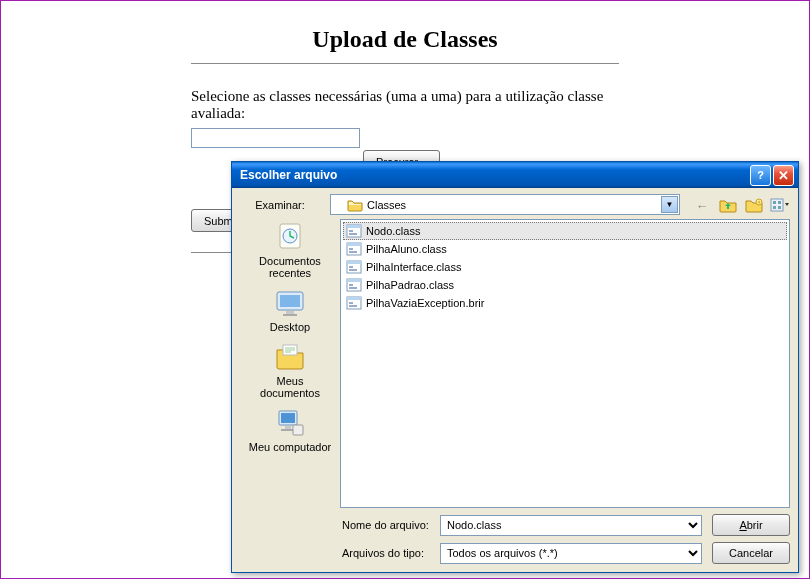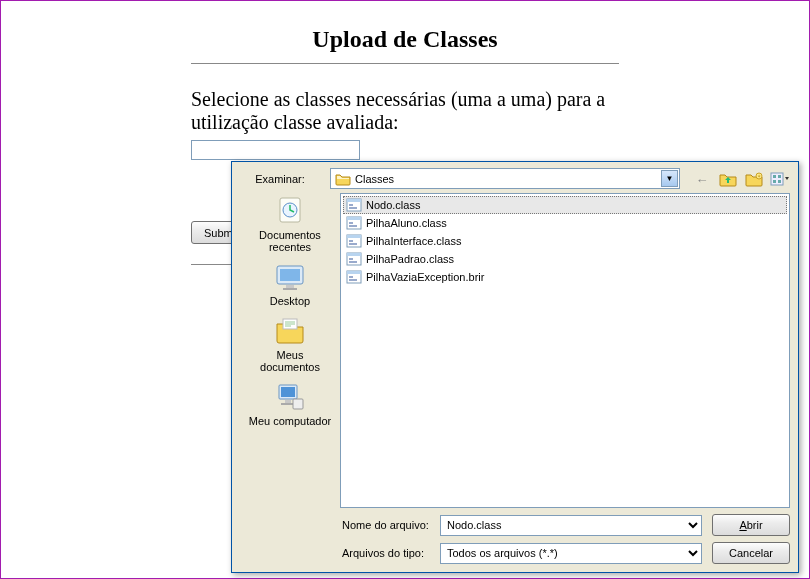--- a/index.html
+++ b/index.html
@@ -2,36 +2,36 @@
 <html><head>
 <meta charset="utf-8">
 <style>
 * { box-sizing: border-box; margin: 0; padding: 0; }
 body { font-family: Tahoma, Arial, sans-serif; font-size: 11px; background: #000; width: 810px; height: 579px; overflow: hidden; }
 .outer-frame { border: 1px solid #a21caf; width: 810px; height: 579px; background: #fff; position: relative; }
 .page { background: #fff; padding: 10px 40px; }
 .page-title { text-align: center; font-family: "Times New Roman", serif; font-size: 24px; font-weight: bold; margin: 15px 0 10px; }
 .hr1 { border: 0; border-top: 1px solid #888; margin: 10px 150px 24px; }
 .hr2 { border: 0; border-top: 1px solid #888; margin: 20px 150px 0; }
-.instr { font-family: "Times New Roman", serif; font-size: 20px; margin: 16px 150px 6px; }
+.instr { font-family: "Times New Roman", serif; font-size: 15px; margin: 16px 150px 6px; }
 .form-row { margin: 0 150px 14px; }
 .text-input { width: 169px; height: 20px; border: 1px solid #7f9db9; padding: 1px 4px; font-size: 12px; vertical-align: top; }
 .winbtn { background: linear-gradient(#fdfdfd,#ececec 40%,#dcdcdc); border: 1px solid #707070; border-radius: 3px; padding: 2px 12px; font-size: 11px; font-family: Tahoma, Arial, sans-serif; height: 23px; cursor: pointer; margin-top: 22px; }
 
 .dialog { position: absolute; left: 230px; top: 160px; width: 568px; height: 412px; border: 1px solid #0053a6; background: #ece9d8; box-shadow: 2px 2px 6px rgba(0,0,0,.35); display: flex; flex-direction: column; }
 .titlebar { height: 26px; background: linear-gradient(#0a6cce,#3f9bff 8%,#0065d0 30%,#0054b3 90%,#003f8a); color: #fff; display: flex; align-items: center; padding: 0 4px 0 8px; font-weight: bold; font-size: 12px; }
 .titlebar .spacer { flex: 1; }
 .tb-btn { width: 21px; height: 21px; border: 1px solid #fff; border-radius: 3px; margin-left: 2px; display: flex; align-items: center; justify-content: center; font-size: 11px; font-weight: bold; cursor: pointer; }
 .tb-help { background: linear-gradient(#6fb8ff,#1576d9); color: #fff; }
 .tb-close { background: linear-gradient(#f79e87,#e8513b 40%,#c42b0e); color: #fff; font-size: 13px; }
 
 .dialog-body { flex: 1; display: flex; flex-direction: column; padding: 6px 8px 8px; }
 .top-row { display: flex; align-items: center; margin-bottom: 4px; }
 .top-row .lbl { width: 90px; text-align: center; padding-right: 10px; }
-.combo-look { flex: 1; height: 21px; border: 1px solid #7f9db9; background: #fff; display: flex; align-items: center; padding-left: 4px; position: relative; }
+.combo-look { flex: 1; height: 21px; border: 1px solid #7f9db9; background: #fff; display: flex; align-items: center; padding-left: 16px; position: relative; }
 .combo-look .folder-ic { width: 16px; height: 14px; margin-right: 4px; }
 .combo-look .arrow { position: absolute; right: 1px; top: 1px; width: 17px; height: 17px; background: linear-gradient(#d6e7fb,#a7c9ef); border: 1px solid #7f9db9; display: flex; align-items: center; justify-content: center; font-size: 8px; cursor: pointer; }
 .nav-icons { display: flex; gap: 6px; margin-left: 12px; }
 .nav-icons .navi { width: 20px; height: 20px; display: flex; align-items: center; justify-content: center; cursor: pointer; font-size: 13px; }
 
 .mid-row { flex: 1; display: flex; }
 .places { width: 100px; display: flex; flex-direction: column; align-items: center; padding-top: 2px; }
 .place { width: 88px; text-align: center; margin-bottom: 8px; cursor: pointer; }
 .place svg { display: block; margin: 0 auto 2px; }
 .place .plabel { font-size: 11px; line-height: 1.1; }
@@ -61,20 +61,26 @@
       <input class="text-input" value="" style="">
       <button class="winbtn">Procurar...</button>
     </div>
     <div class="form-row">
       <button class="winbtn">Submeter</button>
     </div>
     <hr class="hr2">
   </div>
 
   <div class="dialog">
+    <div class="titlebar">
+      <span>Escolher arquivo</span>
+      <span class="spacer"></span>
+      <div class="tb-btn tb-help">?</div>
+      <div class="tb-btn tb-close">✕</div>
+    </div>
 
     <div class="dialog-body">
       <div class="top-row">
         <div class="lbl">Examinar:</div>
         <div class="combo-look">
           <svg class="folder-ic" viewBox="0 0 16 14">
               <path fill="#f7d65b" stroke="#b58a1b" d="M1 3h4l2 2h8v7a1 1 0 0 1-1 1H2a1 1 0 0 1-1-1z"></path>
               <path fill="#fff4c7" d="M2 4h3l2 2h7v1H2z"></path>
             </svg>
           <span>Classes</span>

